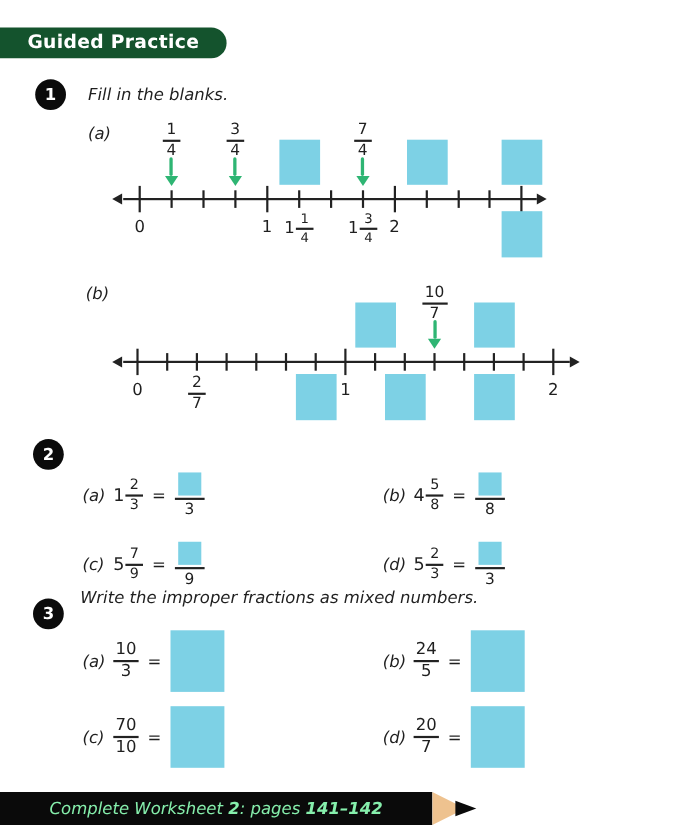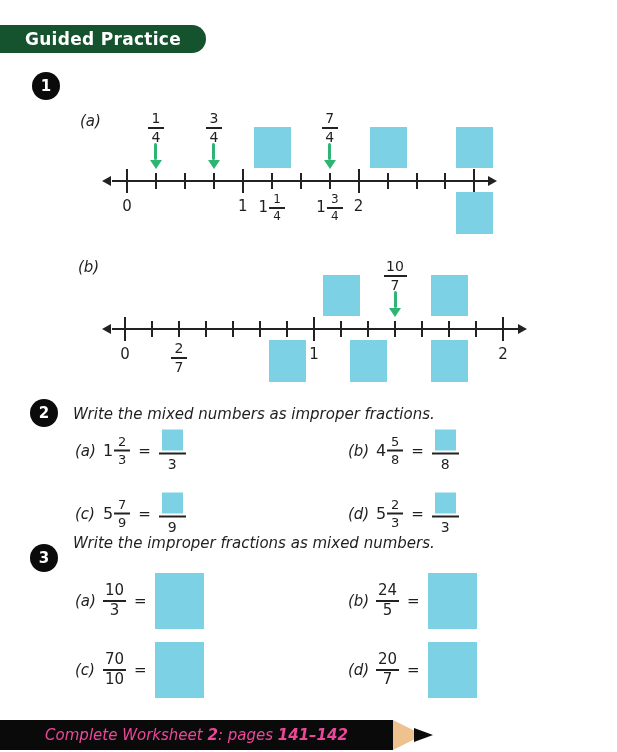--- a/index.html
+++ b/index.html
@@ -48,36 +48,37 @@
   .ans-frac{display:inline-flex;flex-direction:column;align-items:center;line-height:1;}
   .ans-frac .blue-sq{width:21px;height:21px;background:#7dd1e5;}
   .ans-frac .bar{width:27px;height:2px;background:#222;margin-top:2px;}
   .ans-frac .den{font-size:14px;margin-top:2px;}
   .big-box{width:49px;height:56px;background:#7dd1e5;}
   
   .footer-bar{
     position:absolute;left:0;top:720px;width:393px;height:30px;background:#0a0a0a;
     display:flex;align-items:center;justify-content:center;
   }
-  .footer-bar .ftxt{color:#ec4899;font-size:15px;font-style:italic;white-space:pre;}
+  .footer-bar .ftxt{color:#86efac;font-size:15px;font-style:italic;white-space:pre;}
   .footer-bar .ftxt b{font-style:italic;}
   .pencil{position:absolute;left:393px;top:720px;}
 </style>
 </head>
 <body>
 
 <div class="page">
 
   <div class="banner">
     <span>Guided Practice</span>
   </div>
 
   <div class="badge" style="left:32px;top:72px;">
     <span>1</span>
   </div>
+  <div class="instr" style="left:80px;top:77px;">Fill in the blanks.</div>
 
   <span class="sub-label" style="left:80px;top:112px;">(a)</span>
   <span class="sub-label" style="left:78px;top:258px;">(b)</span>
 
   <div id="nl-layer" class="abs" style="left:0;top:0;width:617px;height:400px;">
       <div class="abs">
         <div class="nl-line" style="left: 112px; top: 180px; width: 376px;"></div>
         <div class="tri-l" style="left: 102px; top: 176px;"></div>
         <div class="tri-r" style="left: 488px; top: 176px;"></div>
         <div class="tick" style="left: 126px; top: 169px; height: 24px;"></div>
@@ -210,21 +211,20 @@
         </div>
         <div class="blue-box" style="left: 269px; top: 340px; width: 37px; height: 42px;"></div>
         <div class="blue-box" style="left: 350px; top: 340px; width: 37px; height: 42px;"></div>
         <div class="blue-box" style="left: 431px; top: 340px; width: 37px; height: 42px;"></div>
       </div>
     </div>
 
   <div class="badge" style="left:30px;top:399px;">
     <span>2</span>
   </div>
-  <div class="instr" style="left:73px;top:405px;">Write the mixed numbers as improper fractions.</div>
   <div id="q2-layer" class="abs" style="left:0;top:0;width:617px;height:752px;">
       <div class="q-item" style="left: 75px; top: 450px;">
         <span class="ilabel">(a)</span>
         <div class="mixed">
           <span class="whole">1</span>
           <div class="frac" style="font-size: 13px;">
             <span>2</span>
             <span class="bar" style="min-width: 14px;"></span>
             <span>3</span>
           </div>

